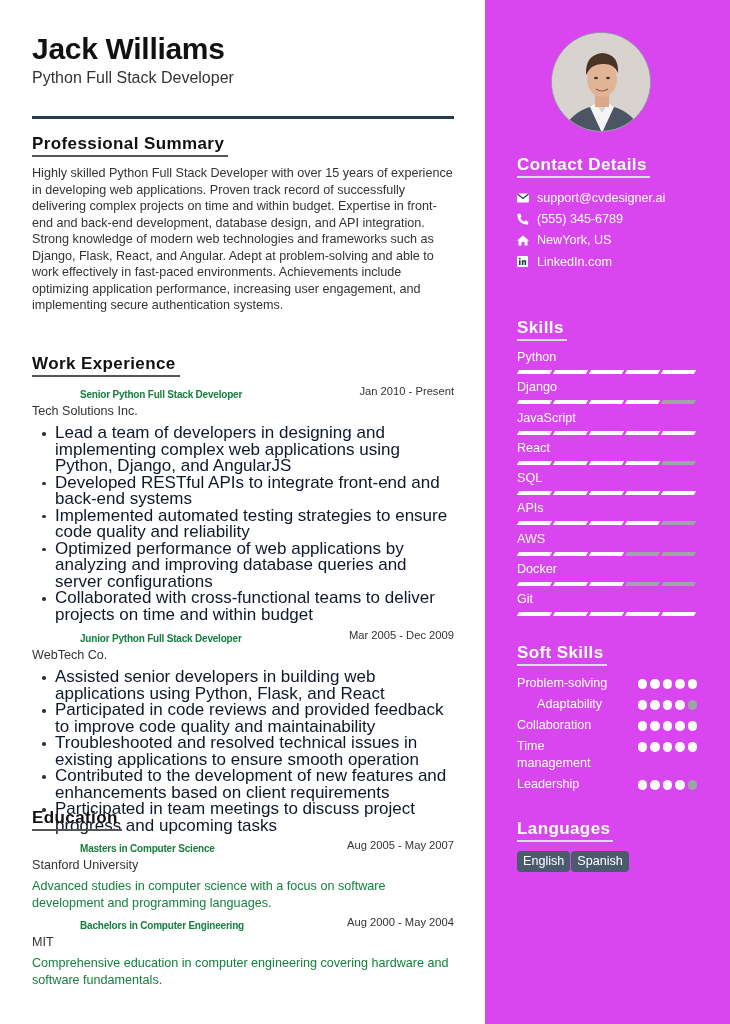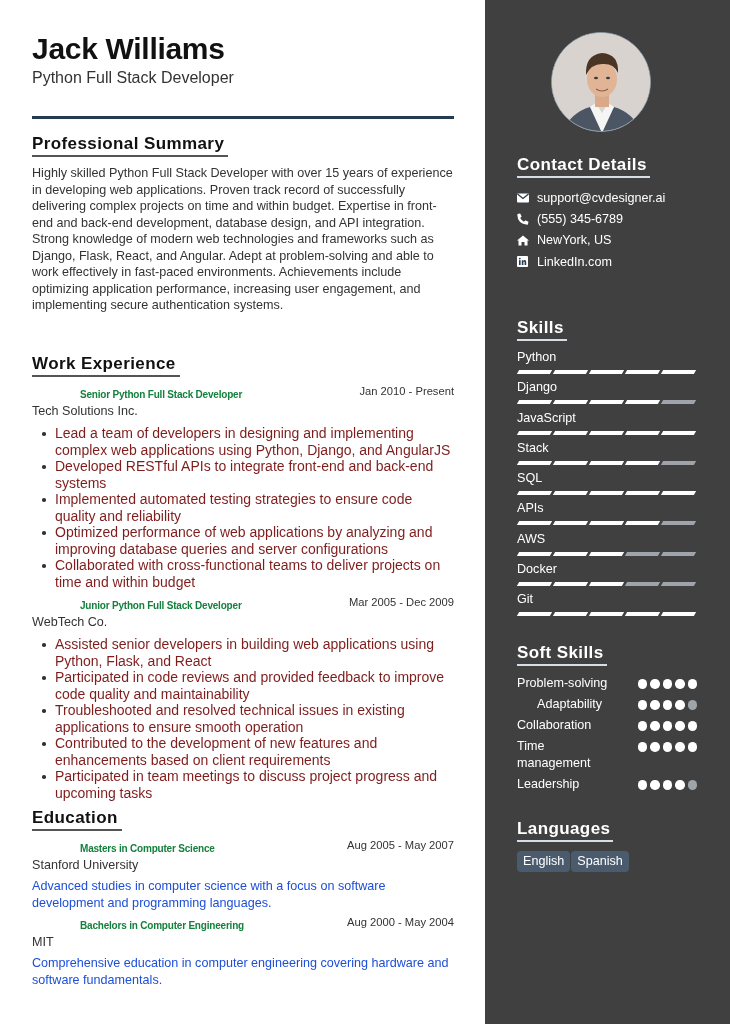--- a/index.html
+++ b/index.html
@@ -21,28 +21,28 @@
   }
   .sec { position: absolute; left: 0; width: 422px; }
   .summary-text { margin-top: 8px; font-size: 12.6px; line-height: 16.5px; color: #333; }
 
   .job { margin-top: 9px; }
   .job-head { display: flex; justify-content: space-between; align-items: baseline; }
   .job-title { font-size: 10px; font-weight: 700; color: #15803d; letter-spacing: -0.2px; line-height: 17px; margin-left: 48px; }
   .job-date { font-size: 11.2px; color: #333; line-height: 14px; position: relative; top: -3px; }
   .job-company { font-size: 12.6px; color: #333; line-height: 17px; }
   .bullets { list-style: none; margin-top: 5px; padding-left: 10px; }
-  .bullets li { position: relative; padding-left: 13px; font-size: 14px; line-height: 16.5px; color: #7f1d1d; }
+  .bullets li { position: relative; padding-left: 13px; font-size: 17px; line-height: 16.5px; color: #0f172a; }
   .bullets li::before { content: ""; position: absolute; left: 0; top: 7px; width: 3.5px; height: 3.5px; border-radius: 50%; background: #333; }
 
   .edu { margin-top: 9px; }
-  .edu-desc { margin-top: 4px; font-size: 12.6px; line-height: 16.5px; color: #1d4ed8; }
+  .edu-desc { margin-top: 4px; font-size: 12.6px; line-height: 16.5px; color: #15803d; }
 
   
-  .sidebar { position: absolute; left: 485px; top: 0; width: 245px; height: 1024px; background: #404040; color: #fff; }
+  .sidebar { position: absolute; left: 485px; top: 0; width: 245px; height: 1024px; background: #d946ef; color: #fff; }
   .sidebar .pad { position: absolute; left: 32px; width: 180px; }
   .photo { position: absolute; left: 66px; top: 32px; width: 100px; height: 100px; border-radius: 50%; overflow: hidden; background: #d9d4cf; border: 1px solid #8a96a3; }
   .sb-title {
     display: inline-block; font-size: 17px; font-weight: 700; color: #fff; letter-spacing: 0.4px;
     padding-right: 3px; padding-bottom: 1px; border-bottom: 2px solid #d7dde4; line-height: 21px;
   }
   .contact-list { margin-top: 9px; }
   .contact-item { display: flex; align-items: center; height: 21.3px; font-size: 12.6px; color: #fff; }
   .contact-item .ic { width: 20px; display: inline-flex; align-items: center; }
   .contact-item svg { display: block; }
@@ -226,21 +226,21 @@
             <div class="skill-name">JavaScript</div>
             <div class="skill-bar">
               <span class="seg"></span>
               <span class="seg"></span>
               <span class="seg"></span>
               <span class="seg"></span>
               <span class="seg"></span>
             </div>
           </div>
           <div class="skill">
-            <div class="skill-name">Stack</div>
+            <div class="skill-name">React</div>
             <div class="skill-bar">
               <span class="seg"></span>
               <span class="seg"></span>
               <span class="seg"></span>
               <span class="seg"></span>
               <span class="seg off"></span>
             </div>
           </div>
           <div class="skill">
             <div class="skill-name">SQL</div>

